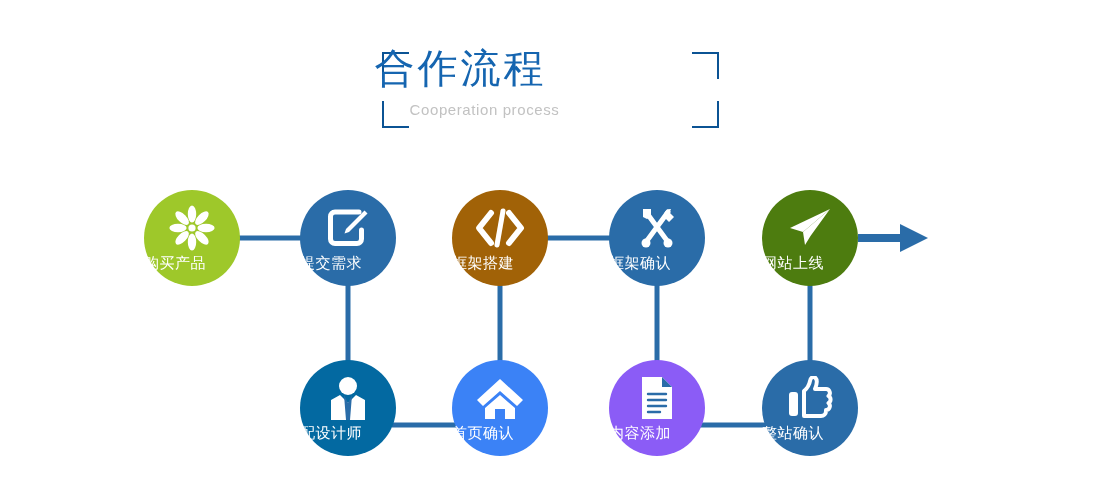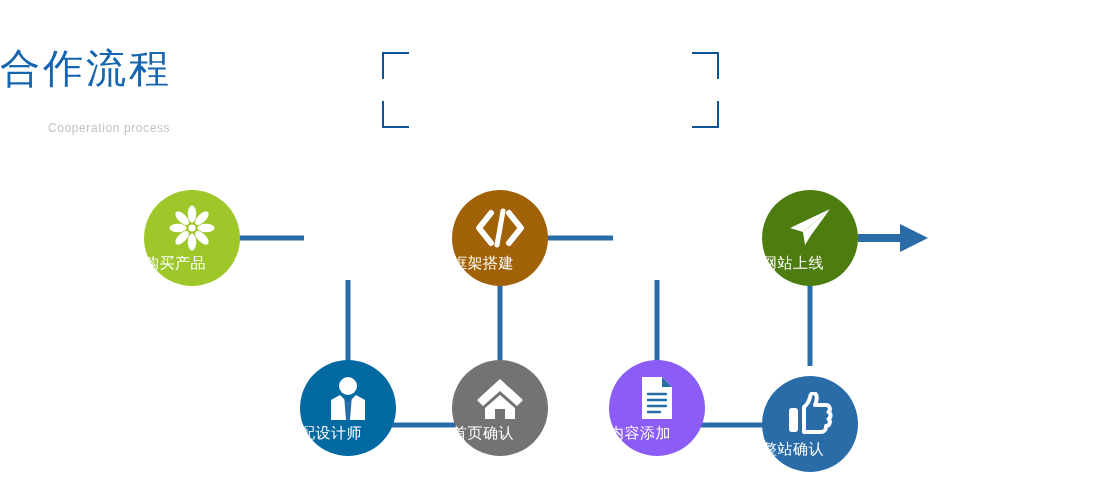--- a/index.html
+++ b/index.html
@@ -24,36 +24,37 @@
     left: 0;
     top: 42px;
     width: 1100px;
     height: 100px;
   }
   #title-block {
     position: absolute;
     left: 0;
     top: 0;
     width: 921px;
+    text-align: center;
   }
   #page-title {
     font-size: 40px;
     line-height: 52px;
     color: #1565b0;
     letter-spacing: 3px;
     font-weight: normal;
     margin: 0;
     font-family: "DejaVu Sans", "Liberation Sans", sans-serif;
   }
   #page-subtitle {
-    font-size: 12px;
+    font-size: 15px;
     line-height: 24px;
     color: #c2c2c2;
     letter-spacing: 0.6px;
-    margin-top: 22px;
+    margin-top: 4px;
     font-family: "Liberation Sans", sans-serif;
     padding-left: 48px;
   }
   .bracket {
     position: absolute;
     width: 27px;
     height: 27px;
   }
   .bracket i {
     position: absolute;
@@ -189,32 +190,56 @@
             <ellipse cx="32.9" cy="32.9" rx="8.6" ry="4.2" transform="rotate(45 32.9 32.9)"></ellipse>
             <ellipse cx="32.9" cy="13.1" rx="4.2" ry="8.6" transform="rotate(45 32.9 13.1)"></ellipse>
             <ellipse cx="13.1" cy="32.9" rx="4.2" ry="8.6" transform="rotate(45 13.1 32.9)"></ellipse>
             <circle cx="23" cy="23" r="3.6"></circle>
           </g>
         </svg>
       </div>
       <div class="label">购买产品</div>
     </div>
 
+    <div class="node" style="left:300px; top:190px; background:#2a6ca8;">
+      <div class="icon">
+        <svg width="44" height="44" viewBox="0 0 44 44">
+          <path d="M33 6 H9 A4.5 4.5 0 0 0 4.5 10.5 V33 A4.5 4.5 0 0 0 9 37.5 H31 A4.5 4.5 0 0 0 35.5 33 V24" fill="none" stroke="#ffffff" stroke-width="5" stroke-linecap="round"></path>
+          <path d="M38.5 4.5 L41.5 7.5 L23 26 L18.5 27.5 L20 23 Z" fill="#ffffff"></path>
+        </svg>
+      </div>
+      <div class="label">提交需求</div>
+    </div>
 
     <div class="node" style="left:452px; top:190px; background:#a16207;">
       <div class="icon">
         <svg width="52" height="42" viewBox="0 0 52 42">
           <path d="M17 6 L5 21 L17 36" fill="none" stroke="#ffffff" stroke-width="6" stroke-linecap="round" stroke-linejoin="round"></path>
           <path d="M35 6 L47 21 L35 36" fill="none" stroke="#ffffff" stroke-width="6" stroke-linecap="round" stroke-linejoin="round"></path>
           <path d="M29 4 L23 38" fill="none" stroke="#ffffff" stroke-width="5" stroke-linecap="round"></path>
         </svg>
       </div>
       <div class="label">框架搭建</div>
     </div>
 
+    <div class="node" style="left:609px; top:190px; background:#2a6ca8;">
+      <div class="icon">
+        <svg width="44" height="44" viewBox="0 0 44 44">
+          <g stroke="#ffffff" stroke-width="5" stroke-linecap="round" fill="none">
+            <path d="M11 6 L33 36"></path>
+            <path d="M33 6 L11 36"></path>
+          </g>
+          <path d="M8 3 L16 3 L16 11 L12 13 L8 11 Z" fill="#ffffff"></path>
+          <path d="M36 3 a6 6 0 0 0 -6 9 l4 4 l5 -5 l-4 -4 a6 6 0 0 1 1 -4 z" fill="#ffffff"></path>
+          <circle cx="33" cy="37" r="4.5" fill="#ffffff"></circle>
+          <circle cx="11" cy="37" r="4.5" fill="#ffffff"></circle>
+        </svg>
+      </div>
+      <div class="label">框架确认</div>
+    </div>
 
     <div class="node" style="left:762px; top:190px; background:#4d7c0f;">
       <div class="icon">
         <svg width="48" height="44" viewBox="0 0 48 44">
           <path d="M44 3 L4 22 L17 26 Z" fill="#ffffff"></path>
           <path d="M44 3 L17 26 L19 39 L24.5 30 Z" fill="#ffffff"></path>
         </svg>
       </div>
       <div class="label">网站上线</div>
     </div>
@@ -223,21 +248,21 @@
       <div class="icon">
         <svg width="42" height="44" viewBox="0 0 42 44">
           <circle cx="21" cy="10" r="9" fill="#ffffff"></circle>
           <path d="M13 19 L21 27 L29 19 L38 24 L38 44 L4 44 L4 24 Z" fill="#ffffff"></path>
           <path d="M17 19 L21 27 L25 19 L23 44 L19 44 Z" fill="#2a6ca8"></path>
         </svg>
       </div>
       <div class="label">配设计师</div>
     </div>
 
-    <div class="node" style="left:452px; top:360px; background:#737373;">
+    <div class="node" style="left:452px; top:360px; background:#3b82f6;">
       <div class="icon">
         <svg width="50" height="44" viewBox="0 0 50 44">
           <path d="M25 3 L48 24 L42 30 L25 15 L8 30 L2 24 Z" fill="#ffffff"></path>
           <path d="M25 19 L40 32 L40 43 L30 43 L30 33 L20 33 L20 43 L10 43 L10 32 Z" fill="#ffffff"></path>
         </svg>
       </div>
       <div class="label">首页确认</div>
     </div>
 
     <div class="node" style="left:609px; top:360px; background:#8b5cf6;">
@@ -249,21 +274,21 @@
             <path d="M10 19 H28"></path>
             <path d="M10 25 H28"></path>
             <path d="M10 31 H28"></path>
             <path d="M10 37 H22"></path>
           </g>
         </svg>
       </div>
       <div class="label">内容添加</div>
     </div>
 
-    <div class="node" style="left:762px; top:376px; background:#2a6ca8;">
+    <div class="node" style="left:762px; top:360px; background:#2a6ca8;">
       <div class="icon">
         <svg width="46" height="44" viewBox="0 0 46 44">
           <rect x="2" y="16" width="9" height="24" rx="3" fill="#ffffff"></rect>
           <path d="M17 40 H34 a5 5 0 0 0 5 -5 v-1 a4 4 0 0 0 2.5 -7 a4 4 0 0 0 0 -7 a4 4 0 0 0 -2.5 -7 H28 c2 -5 2.5 -9 0.5 -11 c-2.5 -2.5 -5 0 -5.5 3 c-0.8 4.5 -3 7.5 -6 10 Z" fill="none" stroke="#ffffff" stroke-width="4" stroke-linejoin="round"></path>
         </svg>
       </div>
       <div class="label">整站确认</div>
     </div>
 
   </div>

